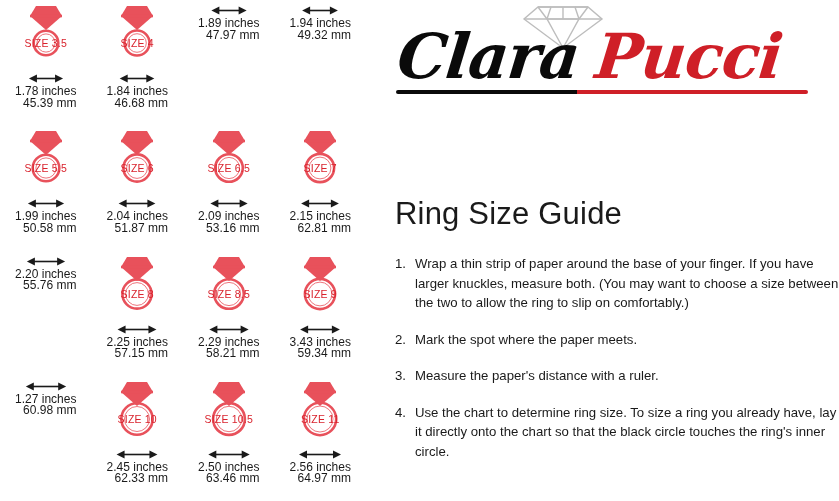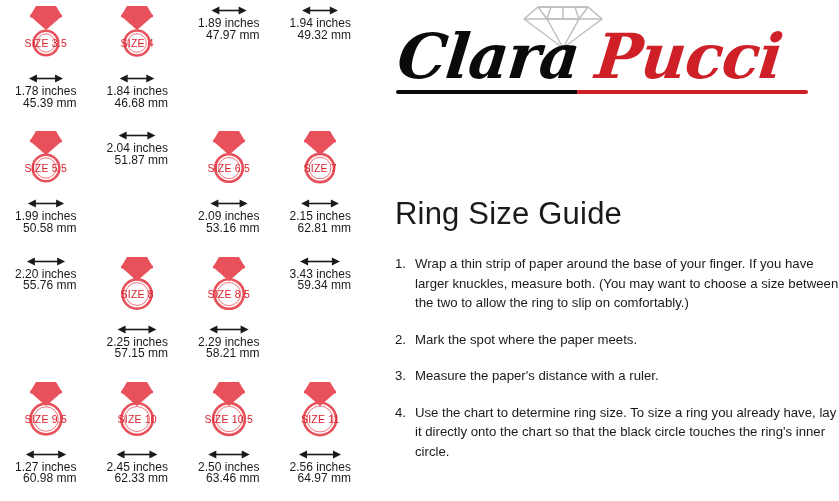--- a/index.html
+++ b/index.html
@@ -257,20 +257,35 @@
                 <polygon points="20.884,6.5 28.884,2.5 28.884,10.5" stroke="none"></polygon>
                 <polygon points="57.116,6.5 49.116,2.5 49.116,10.5" stroke="none"></polygon>
               </g>
             </svg></div>
           <div class="measure">
             <div>1.99 inches</div>
             <div>50.58 mm</div>
           </div>
         </div>
         <div class="cell">
+          <div class="ring-wrap">
+            <svg class="ring-svg" width="78" height="68" viewBox="0 0 78 68">
+              <g fill="#e8515b">
+                <path d="M23 14 L29 4 L49 4 L55 14 L39 28 Z"></path>
+              </g>
+              <g fill="none" stroke="#e8515b" stroke-width="2.6">
+                <path d="M23 14 L55 14"></path>
+                <circle cx="39" cy="41" r="13.6"></circle>
+              </g>
+              <circle cx="39" cy="41" r="10.4" fill="none" stroke="#e8515b" stroke-width="0.8"></circle>
+            </svg>
+            <div class="size-label">
+              <span>SIZE 6</span>
+            </div>
+          </div>
           <div class="arrow-wrap"><svg width="78" height="13" viewBox="0 0 78 13">
               <g stroke="#1a1a1a" stroke-width="1.6" fill="#1a1a1a">
                 <line x1="26.625999999999998" y1="6.5" x2="51.374" y2="6.5"></line>
                 <polygon points="20.625999999999998,6.5 28.625999999999998,2.5 28.625999999999998,10.5" stroke="none"></polygon>
                 <polygon points="57.374,6.5 49.374,2.5 49.374,10.5" stroke="none"></polygon>
               </g>
             </svg></div>
           <div class="measure">
             <div>2.04 inches</div>
             <div>51.87 mm</div>
@@ -397,50 +412,50 @@
                 <polygon points="19.357999999999997,6.5 27.357999999999997,2.5 27.357999999999997,10.5" stroke="none"></polygon>
                 <polygon points="58.642,6.5 50.642,2.5 50.642,10.5" stroke="none"></polygon>
               </g>
             </svg></div>
           <div class="measure">
             <div>2.29 inches</div>
             <div>58.21 mm</div>
           </div>
         </div>
         <div class="cell">
+          <div class="ring-wrap">
+            <svg class="ring-svg" width="78" height="68" viewBox="0 0 78 68">
+              <g fill="#e8515b">
+                <path d="M23 14 L29 4 L49 4 L55 14 L39 28 Z"></path>
+              </g>
+              <g fill="none" stroke="#e8515b" stroke-width="2.6">
+                <path d="M23 14 L55 14"></path>
+                <circle cx="39" cy="41" r="15.1"></circle>
+              </g>
+              <circle cx="39" cy="41" r="11.9" fill="none" stroke="#e8515b" stroke-width="0.8"></circle>
+            </svg>
+            <div class="size-label">
+              <span>SIZE 9</span>
+            </div>
+          </div>
           <div class="arrow-wrap"><svg width="78" height="13" viewBox="0 0 78 13">
               <g stroke="#1a1a1a" stroke-width="1.6" fill="#1a1a1a">
                 <line x1="25.131999999999998" y1="6.5" x2="52.868" y2="6.5"></line>
                 <polygon points="19.131999999999998,6.5 27.131999999999998,2.5 27.131999999999998,10.5" stroke="none"></polygon>
                 <polygon points="58.868,6.5 50.868,2.5 50.868,10.5" stroke="none"></polygon>
               </g>
             </svg></div>
           <div class="measure">
             <div>3.43 inches</div>
             <div>59.34 mm</div>
           </div>
         </div>
       </div>
       <div class="chart-row">
         <div class="cell">
-          <div class="ring-wrap">
-            <svg class="ring-svg" width="78" height="68" viewBox="0 0 78 68">
-              <g fill="#e8515b">
-                <path d="M23 14 L29 4 L49 4 L55 14 L39 28 Z"></path>
-              </g>
-              <g fill="none" stroke="#e8515b" stroke-width="2.6">
-                <path d="M23 14 L55 14"></path>
-                <circle cx="39" cy="41" r="15.4"></circle>
-              </g>
-              <circle cx="39" cy="41" r="12.2" fill="none" stroke="#e8515b" stroke-width="0.8"></circle>
-            </svg>
-            <div class="size-label">
-              <span>SIZE 9.5</span>
-            </div>
-          </div>
           <div class="arrow-wrap"><svg width="78" height="13" viewBox="0 0 78 13">
               <g stroke="#1a1a1a" stroke-width="1.6" fill="#1a1a1a">
                 <line x1="24.804000000000002" y1="6.5" x2="53.196" y2="6.5"></line>
                 <polygon points="18.804000000000002,6.5 26.804000000000002,2.5 26.804000000000002,10.5" stroke="none"></polygon>
                 <polygon points="59.196,6.5 51.196,2.5 51.196,10.5" stroke="none"></polygon>
               </g>
             </svg></div>
           <div class="measure">
             <div>1.27 inches</div>
             <div>60.98 mm</div>

